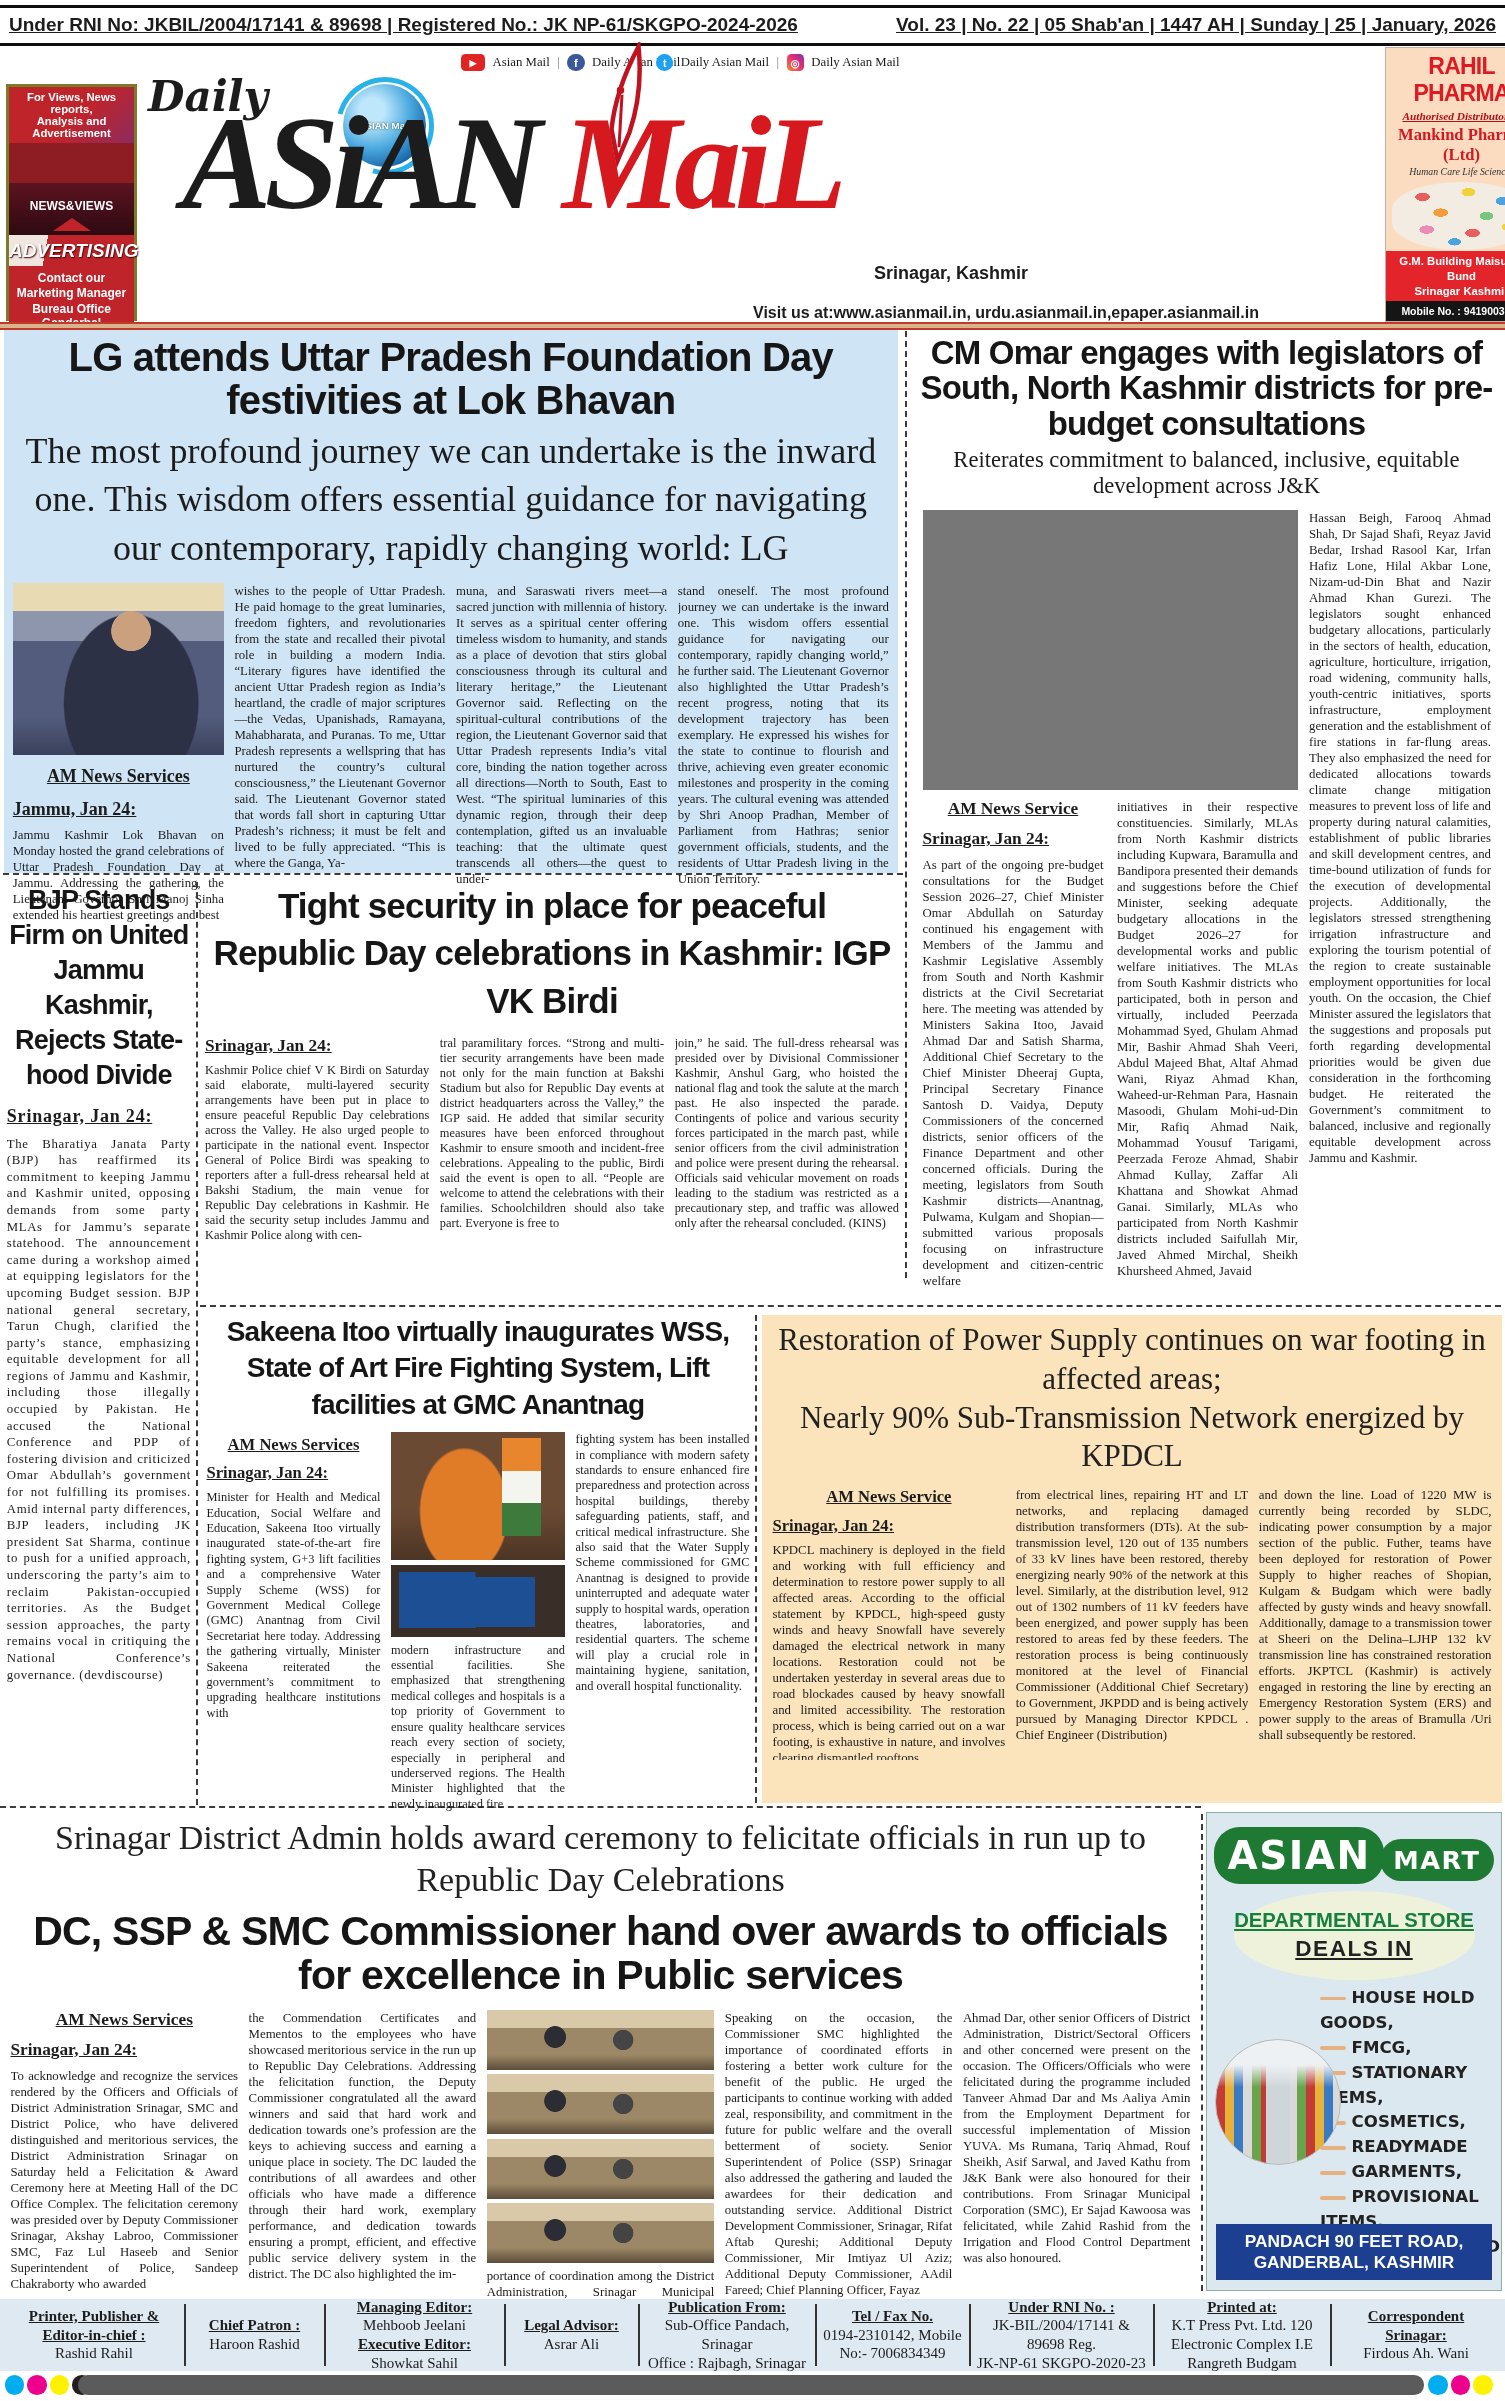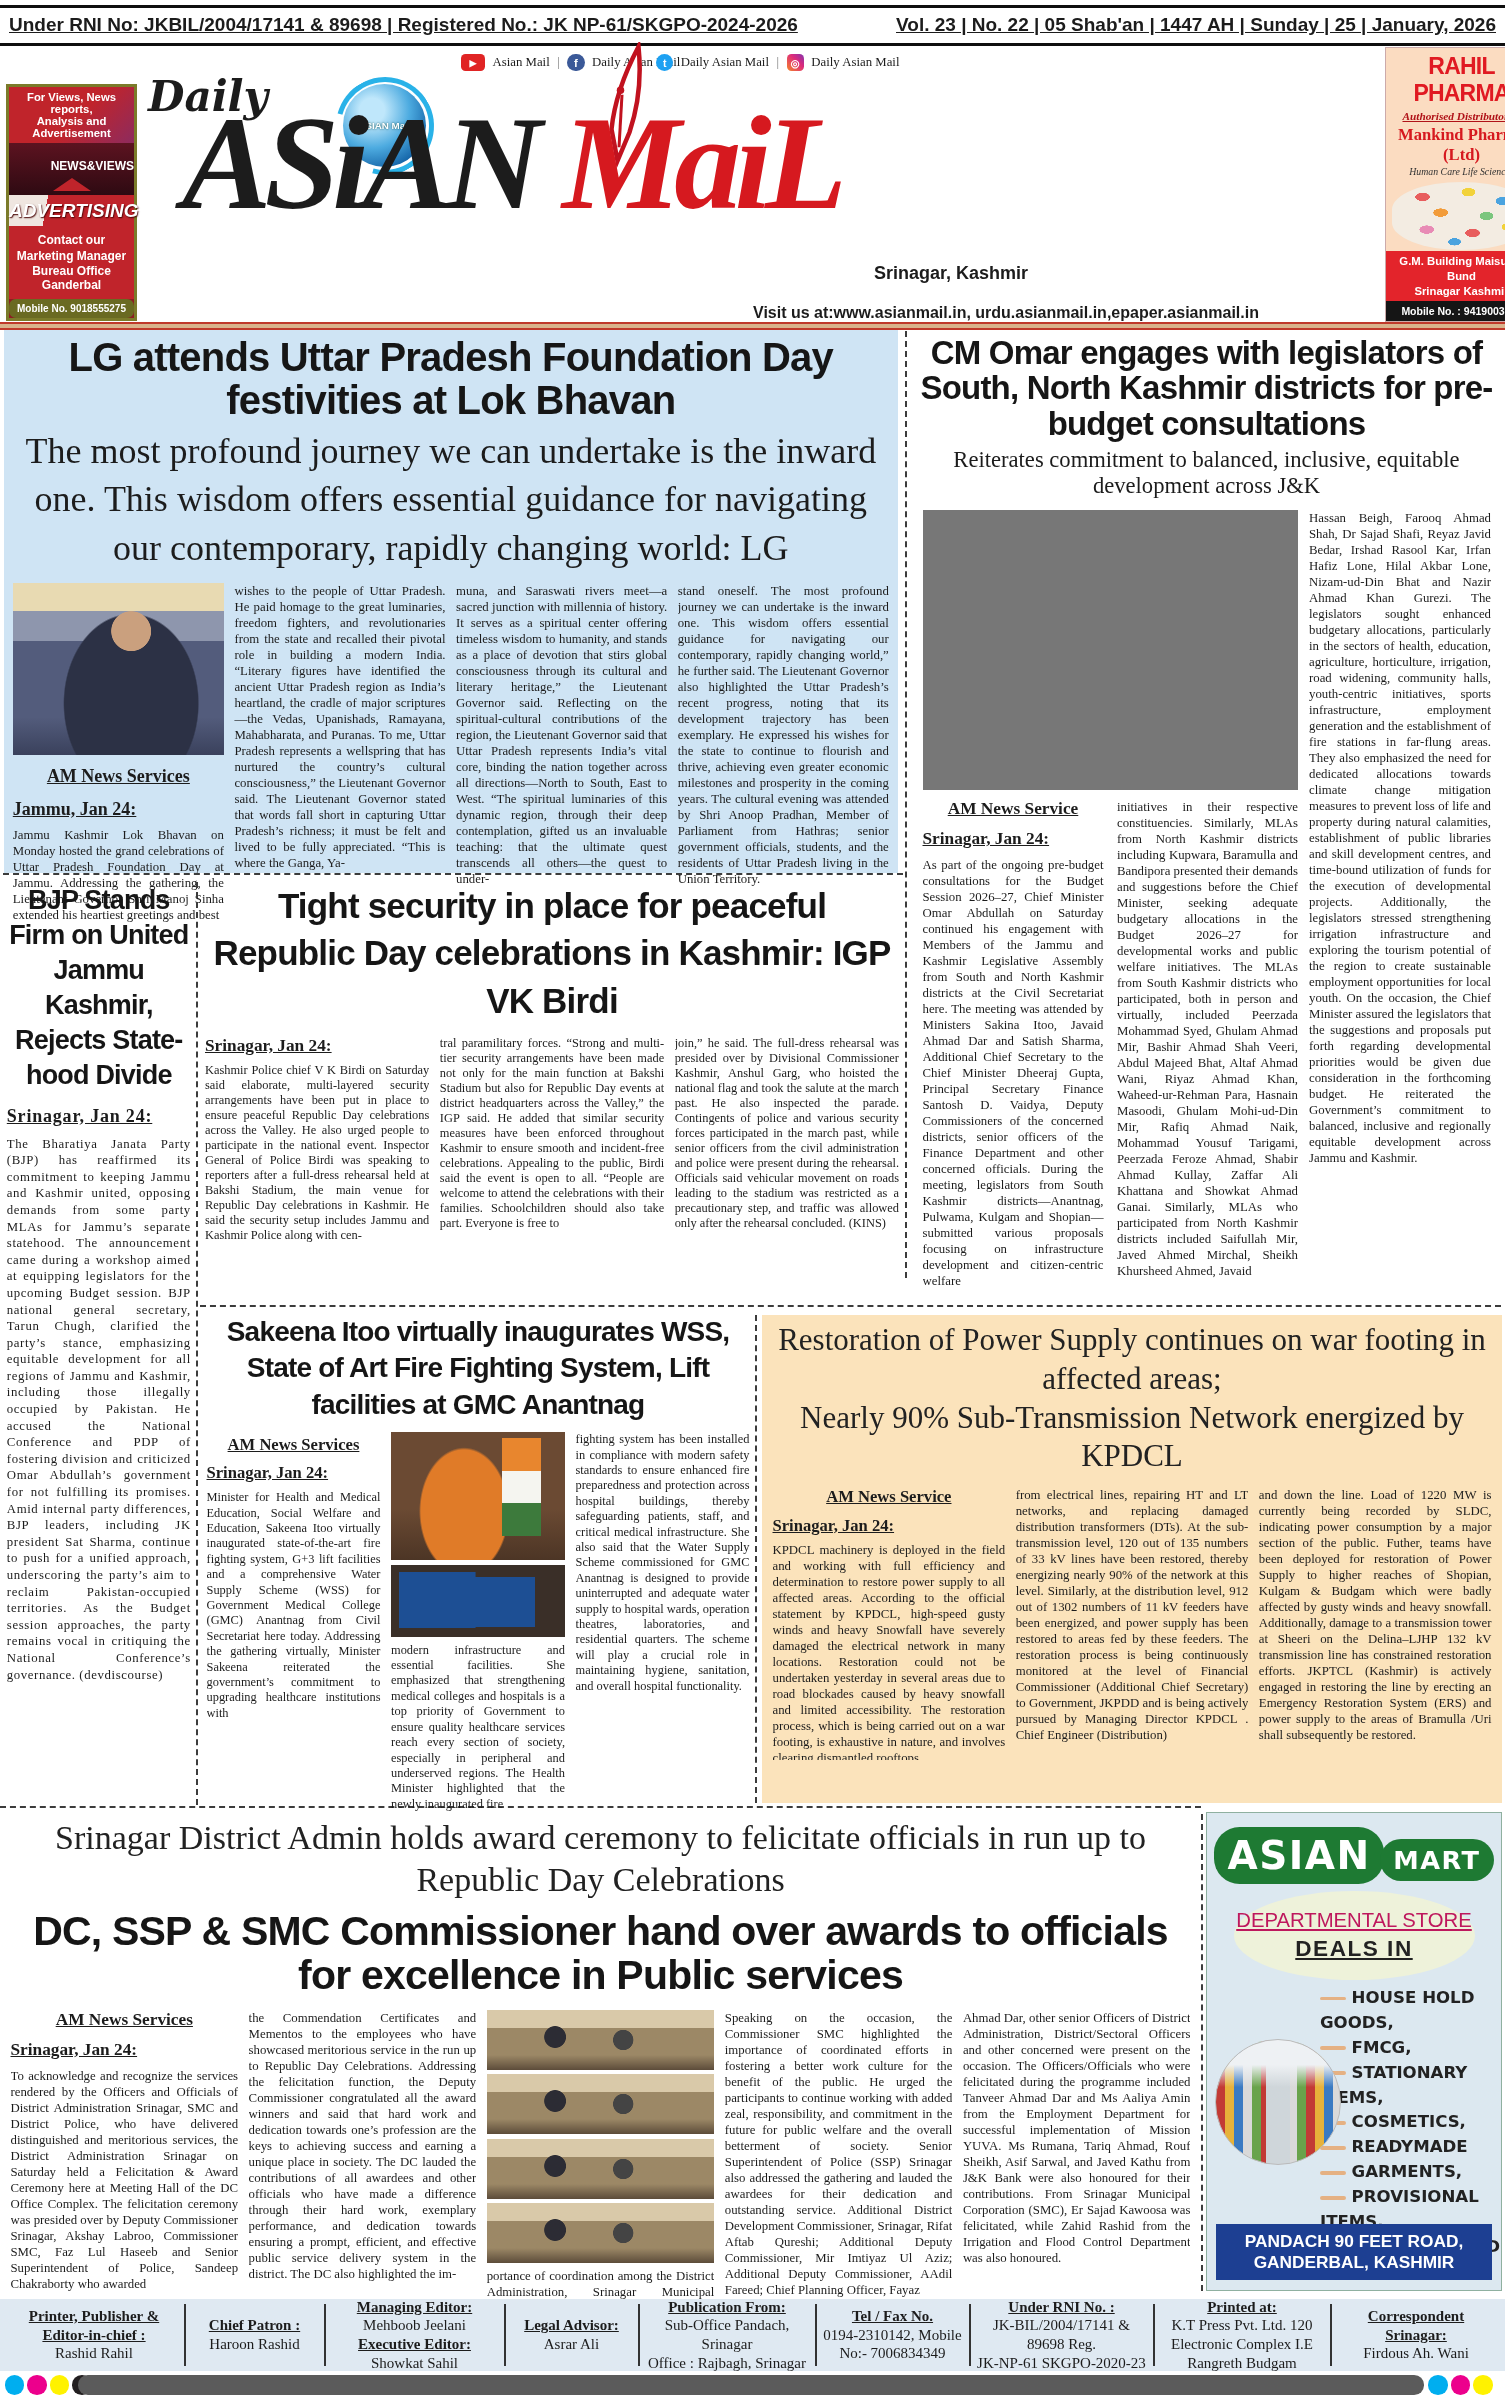--- a/index.html
+++ b/index.html
@@ -23,21 +23,21 @@
   .daily{font-size:42px;font-weight:bold;font-style:italic;font-family:"DejaVu Serif",serif;}
   .brand{font-family:"Liberation Serif",serif;font-weight:bold;font-style:italic;font-size:134px;letter-spacing:-6.8px;line-height:1;white-space:nowrap;}
   .brand .red{color:#d6191f;}
   .slogan{color:#d6191f;font-weight:bold;font-style:italic;font-size:50px;}
   .globe{border-radius:50%;background:radial-gradient(circle at 35% 32%,#bfe7fb 0 16%,#4dabe0 48%,#1565a8 78%,#0c4b86 100%);display:flex;align-items:center;justify-content:center;}
   .globe::before{content:"";position:absolute;inset:-7.5px;border:5.3px solid #29b2e8;border-left-color:transparent;border-radius:50%;transform:rotate(-30deg);}
   .globe-txt{color:#fff;font-size:9.8px;font-weight:bold;font-family:"Liberation Sans",sans-serif;text-shadow:0 0 2.3px #044;}
   
   .lad{left:6px;top:84px;width:131px;height:237px;border:3.8px solid #7b7b2a;box-sizing:border-box;background:#8d1d22;display:flex;flex-direction:column;}
   .lad-top{background:linear-gradient(135deg,#c0242b 0 55%,#8d2b5e 100%);color:#fff;font-weight:bold;font-size:11.3px;text-align:center;padding:3.8px 1.5px;font-family:"Liberation Sans",sans-serif;}
-  .lad-nv{background:linear-gradient(180deg,#5c1320,#2e0a12);color:#fff;text-align:right;font-size:12px;font-weight:bold;font-family:"Liberation Sans",sans-serif;padding:16.6px 0 3px;position:relative;}
+  .lad-nv{background:linear-gradient(180deg,#5c1320,#2e0a12);color:#fff;text-align:center;font-size:12px;font-weight:bold;font-family:"Liberation Sans",sans-serif;padding:16.6px 0 3px;position:relative;margin-top:40px;}
   .lad-nv::after{content:"";display:block;margin:4.5px auto 1.5px;width:0;height:0;border-left:19.6px solid transparent;border-right:19.6px solid transparent;border-bottom:13.5px solid #c0242b;}
   .lad-adv{background:linear-gradient(100deg,#efe6e0 0 30%,#c0242b 30% 100%);color:#fff;font-style:italic;font-weight:bold;font-size:19px;text-align:center;padding:4.5px 0;font-family:"Liberation Sans",sans-serif;text-shadow:0.8px 0.8px 1.5px #400;}
   .lad-con{background:#c0242b;color:#fff;text-align:center;font-weight:bold;font-size:12px;font-family:"Liberation Sans",sans-serif;padding:4.5px 0;flex:1;display:flex;flex-direction:column;justify-content:center;gap:1.5px;}
   .lad-mob{background:#6a6a22;color:#fff;text-align:center;font-weight:bold;font-size:10px;font-family:"Liberation Sans",sans-serif;padding:3.8px 0;border-radius:7px;}
   
   .rad{left:1385px;top:47px;width:153px;height:275px;background:#fbdcc1;border:1.5px solid #caa;box-sizing:border-box;text-align:center;display:flex;flex-direction:column;}
   .rad-name{color:#e01a22;font-family:"Liberation Sans",sans-serif;font-weight:bold;font-size:23px;letter-spacing:-0.8px;padding-top:4.5px;}
   .rad-dist{color:#b01218;font-style:italic;font-weight:bold;font-size:11.3px;text-decoration:underline;padding:3px 0;}
   .rad-mank{color:#d6191f;font-weight:bold;font-size:16.6px;font-family:"Liberation Serif",serif;}
   .rad-tag{color:#333;font-style:italic;font-size:9.8px;padding:1.5px 0 3px;}
@@ -66,21 +66,21 @@
   .sak-photo1{background-image:linear-gradient(180deg,#e8862e 0 34%,#f5f5f0 34% 66%,#3d7a3c 66% 100%),radial-gradient(ellipse 45px 64px at 42% 62%,#e07b28 0 96%,transparent 100%),radial-gradient(circle at 42% 28%,#d8b08c 0 12px,transparent 12.8px),linear-gradient(180deg,#6b4a33 0 60%,#4c3525 100%);background-size:39px 98px,100% 100%,100% 100%,100% 100%;background-position:82% 20%,0 0,0 0,0 0;background-repeat:no-repeat;}
   .sak-photo2{background-image:linear-gradient(160deg,#1d4f94 0 100%),linear-gradient(160deg,#1d4f94 0 100%),linear-gradient(180deg,#3a2f28 0 100%);background-size:44% 78%,38% 70%,100% 100%;background-position:8% 45%,72% 55%,0 0;background-repeat:no-repeat;}
   .awd-photo{height:60px;background-image:radial-gradient(circle at 30% 45%,#2c2c34 0 10.5px,transparent 11.3px),radial-gradient(circle at 60% 50%,#444 0 9.8px,transparent 10.5px),linear-gradient(180deg,#d9c9a9 0 30%,#9c8866 30% 75%,#5c4c3a 100%);margin-bottom:4.5px;}
   .mart-circle{border-radius:50%;background-image:linear-gradient(180deg,#eef1f4 0 20%,rgba(255,255,255,0) 38%),linear-gradient(90deg,transparent 0 40%,#cfd6da 40% 60%,transparent 60%),repeating-linear-gradient(90deg,#c23b35 0 9px,#e7b23a 9px 18px,#3a7ac2 18px 27px,#d9d9d9 27px 36px,#69a34b 36px 45px);border:0.8px solid #bbb;}
   
   .serifhl{font-family:"Liberation Serif",serif;color:#222;line-height:1.25;}
   
   .mart{left:1206px;top:1812px;width:296px;height:479px;background:#dce8f0;border:1.5px solid #8fb0a0;box-sizing:border-box;text-align:center;}
   .blob{display:inline-block;background:#1e7a33;color:#fff;font-family:"DejaVu Sans",sans-serif;font-weight:bold;border-radius:25.6px;padding:6px 13.5px;letter-spacing:1.5px;}
   .mart-oval{margin:7.5px auto 3px;width:241px;height:89px;background:#eef2da;border-radius:50%;display:flex;flex-direction:column;align-items:center;justify-content:center;gap:4.5px;}
-  .mart-store{color:#be185d;font-family:"Liberation Sans",sans-serif;font-weight:normal;font-size:20.3px;text-decoration:underline;}
+  .mart-store{color:#15803d;font-family:"Liberation Sans",sans-serif;font-weight:bold;font-size:20.3px;text-decoration:underline;}
   .mart-deals{color:#222;font-family:"Liberation Sans",sans-serif;font-weight:bold;font-size:22.6px;text-decoration:underline;letter-spacing:1.5px;}
   .mart-items{margin-left:113px;text-align:left;font-family:"DejaVu Sans",sans-serif;font-weight:bold;font-size:16.6px;line-height:1.5;color:#222;}
   .mart-items div::before{content:"";display:inline-block;width:25.6px;height:3.8px;background:#e5b183;border-radius:2.3px;margin-right:6px;vertical-align:middle;}
   .mart-addr{position:absolute;left:9px;right:9px;bottom:10.5px;background:#1d3f92;color:#fff;font-family:"Liberation Sans",sans-serif;font-weight:bold;font-size:17.3px;padding:6.8px 0;}
   
   .footer{left:0;top:2299px;width:1505px;height:72px;background:#dfe9f2;display:flex;align-items:center;box-sizing:border-box;padding:3px 4.5px;font-size:15px;}
   .fcell{padding:0 6px;border-right:2.3px solid #333;height:62px;display:flex;flex-direction:column;justify-content:center;text-align:center;line-height:1.25;}
   .fcell:last-child{border-right:none;}
   .fh{font-weight:bold;text-decoration:underline;}
   

